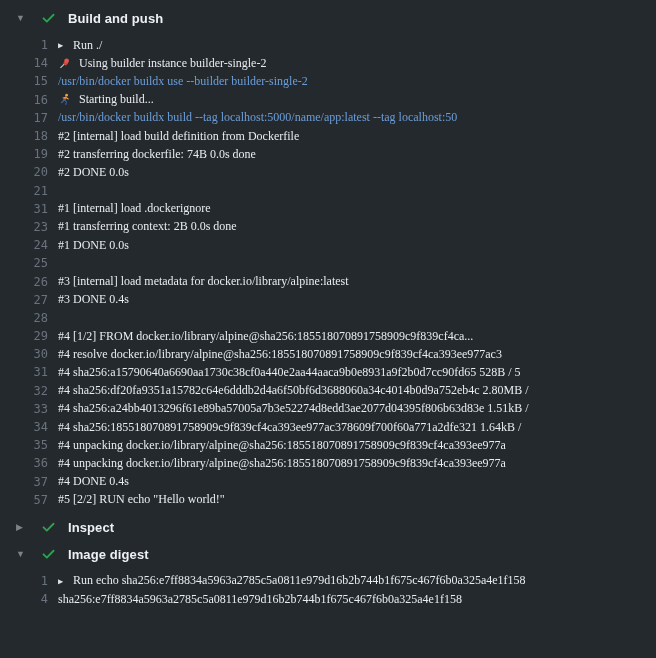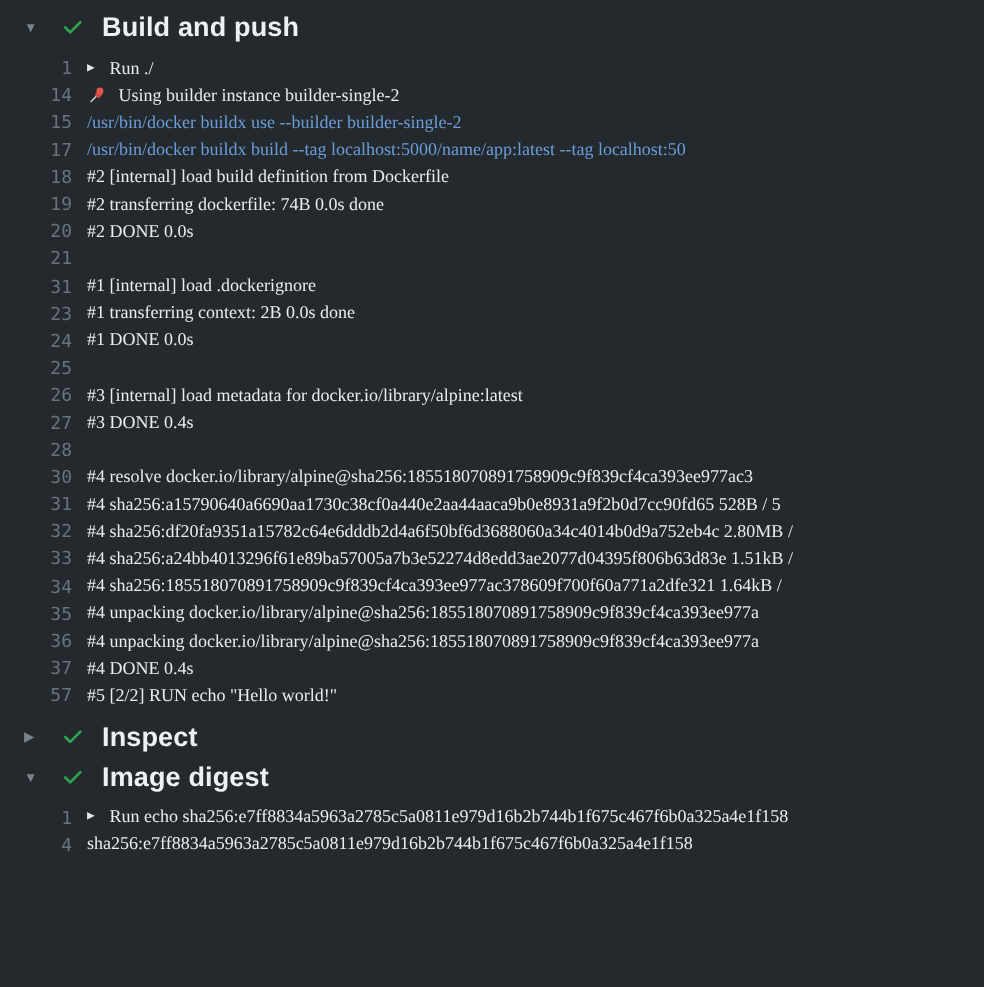--- a/index.html
+++ b/index.html
@@ -23,21 +23,21 @@
     display:flex;align-items:center;
     height:27px;padding:0 16px;cursor:pointer;
   }
   .chevron{
     width:12px;flex:none;
     color:var(--chevron);font-size:9px;line-height:1;
     margin-right:12px;text-align:left;
   }
   .check{width:16px;height:16px;flex:none;margin-right:12px;display:flex;align-items:center;justify-content:center;}
   .step-title{
-    color:var(--header);font-size:18px;font-weight:600;letter-spacing:.1px;
+    color:var(--header);font-size:13px;font-weight:600;letter-spacing:.1px;
     white-space:nowrap;
   }
   .step-lines{padding:4px 0 5px 0;}
   .log-line{
     display:flex;height:18.2px;align-items:center;
     font-family:"DejaVu Sans Mono", monospace;font-size:12px;
     white-space:pre;
   }
   .ln{
     width:48px;flex:none;text-align:right;
@@ -84,20 +84,29 @@
                 <rect x="7.2" y="5.2" width="4.6" height="4.6" rx="1" transform="rotate(45 9.5 7.5)" fill="#d6453a"></rect>
                 <circle cx="10.6" cy="4.6" r="2.9" fill="#e2574b"></circle>
               </svg></span><span class="line-text">Using builder instance builder-single-2</span></span>
   </div>
 
   <div class="log-line">
     <span class="ln">15</span>
     <span class="lc command"><span class="line-text">/usr/bin/docker buildx use --builder builder-single-2</span></span>
   </div>
 
+  <div class="log-line">
+    <span class="ln">16</span>
+    <span class="lc"><span class="icon runner"><svg width="13" height="13" viewBox="0 0 16 16">
+                <circle cx="10.6" cy="2.7" r="1.7" fill="#e8a33d"></circle>
+                <path d="M9.8 5.2 L7.6 8.6" stroke="#e8622d" stroke-width="2.2" stroke-linecap="round"></path>
+                <path d="M9.9 5.6 L12.6 7.4 M9.6 5.4 L6.3 6.2" stroke="#e8a33d" stroke-width="1.4" stroke-linecap="round"></path>
+                <path d="M7.6 8.6 L10.2 10.8 L9.6 13.8 M7.6 8.6 L4.6 11.8" stroke="#3b5fa0" stroke-width="1.7" stroke-linecap="round" stroke-linejoin="round"></path>
+              </svg></span><span class="line-text">Starting build...</span></span>
+  </div>
 
   <div class="log-line">
     <span class="ln">17</span>
     <span class="lc command"><span class="line-text">/usr/bin/docker buildx build --tag localhost:5000/name/app:latest --tag localhost:50</span></span>
   </div>
 
   <div class="log-line">
     <span class="ln">18</span>
     <span class="lc"><span class="line-text">#2 [internal] load build definition from Dockerfile</span></span>
   </div>
@@ -145,20 +154,24 @@
   <div class="log-line">
     <span class="ln">27</span>
     <span class="lc"><span class="line-text">#3 DONE 0.4s</span></span>
   </div>
 
   <div class="log-line">
     <span class="ln">28</span>
     <span class="lc"><span class="line-text"></span></span>
   </div>
 
+  <div class="log-line">
+    <span class="ln">29</span>
+    <span class="lc"><span class="line-text">#4 [1/2] FROM docker.io/library/alpine@sha256:185518070891758909c9f839cf4ca...</span></span>
+  </div>
 
   <div class="log-line">
     <span class="ln">30</span>
     <span class="lc"><span class="line-text">#4 resolve docker.io/library/alpine@sha256:185518070891758909c9f839cf4ca393ee977ac3</span></span>
   </div>
 
   <div class="log-line">
     <span class="ln">31</span>
     <span class="lc"><span class="line-text">#4 sha256:a15790640a6690aa1730c38cf0a440e2aa44aaca9b0e8931a9f2b0d7cc90fd65 528B / 5</span></span>
   </div>

